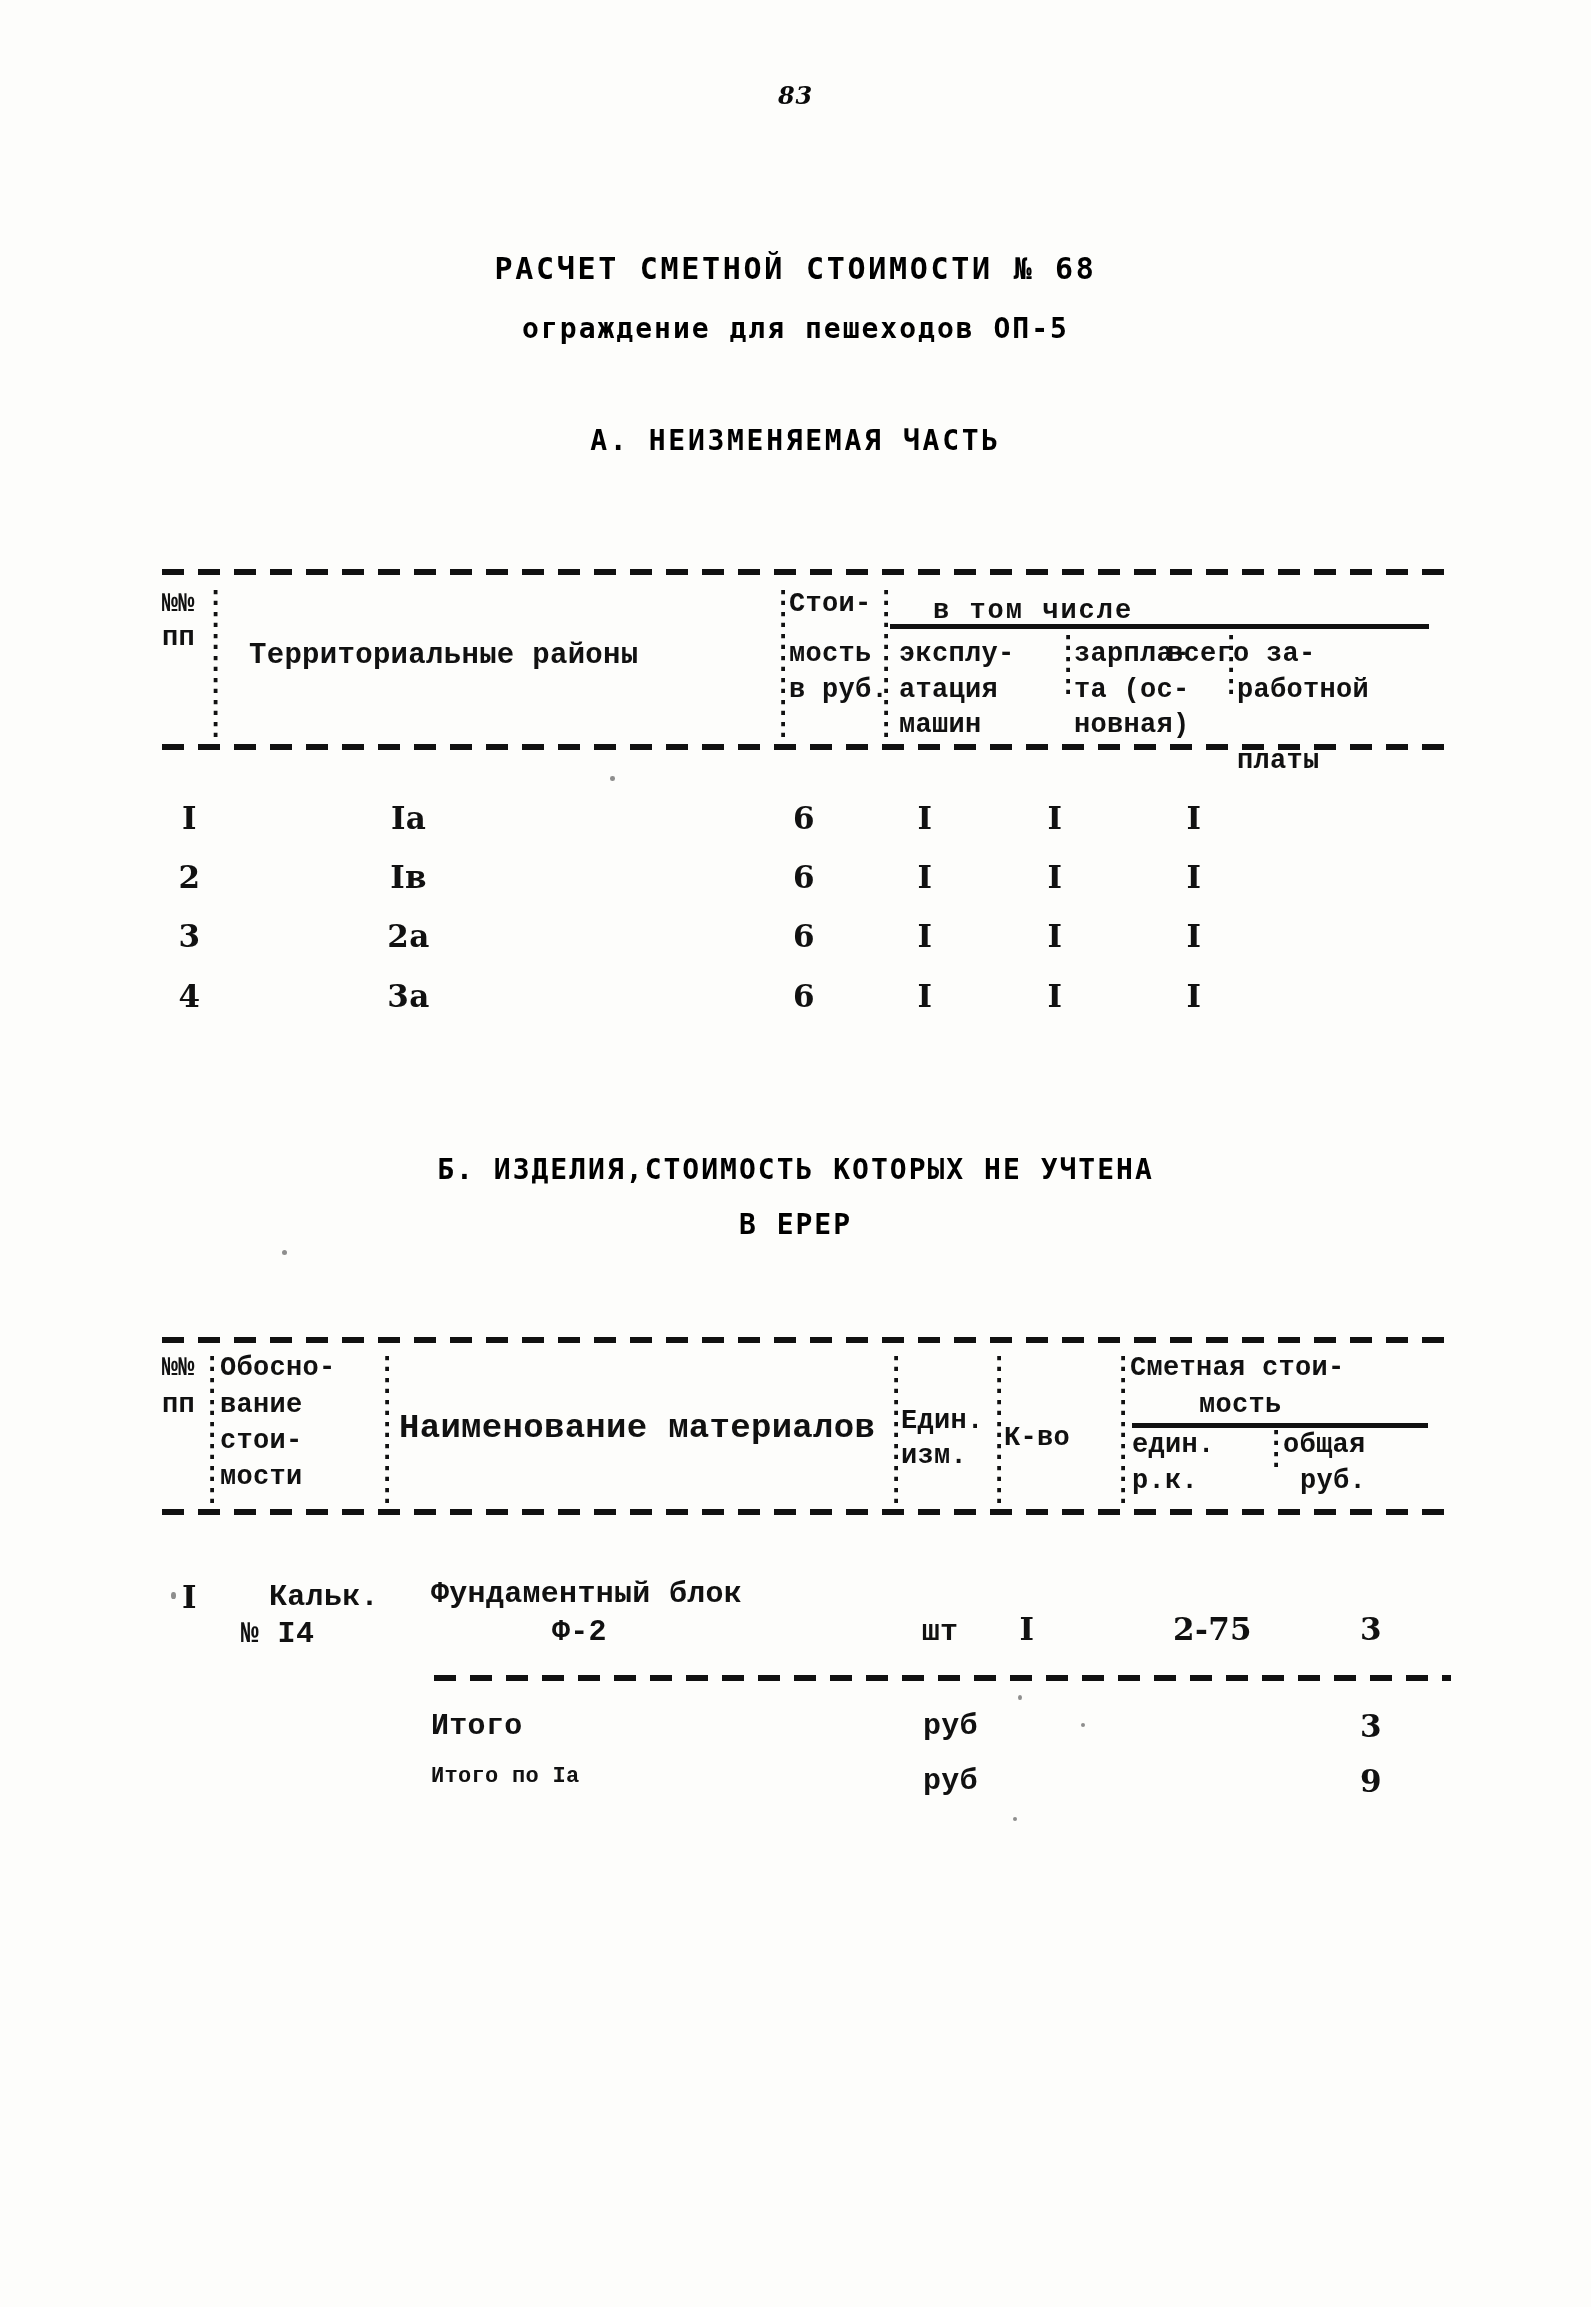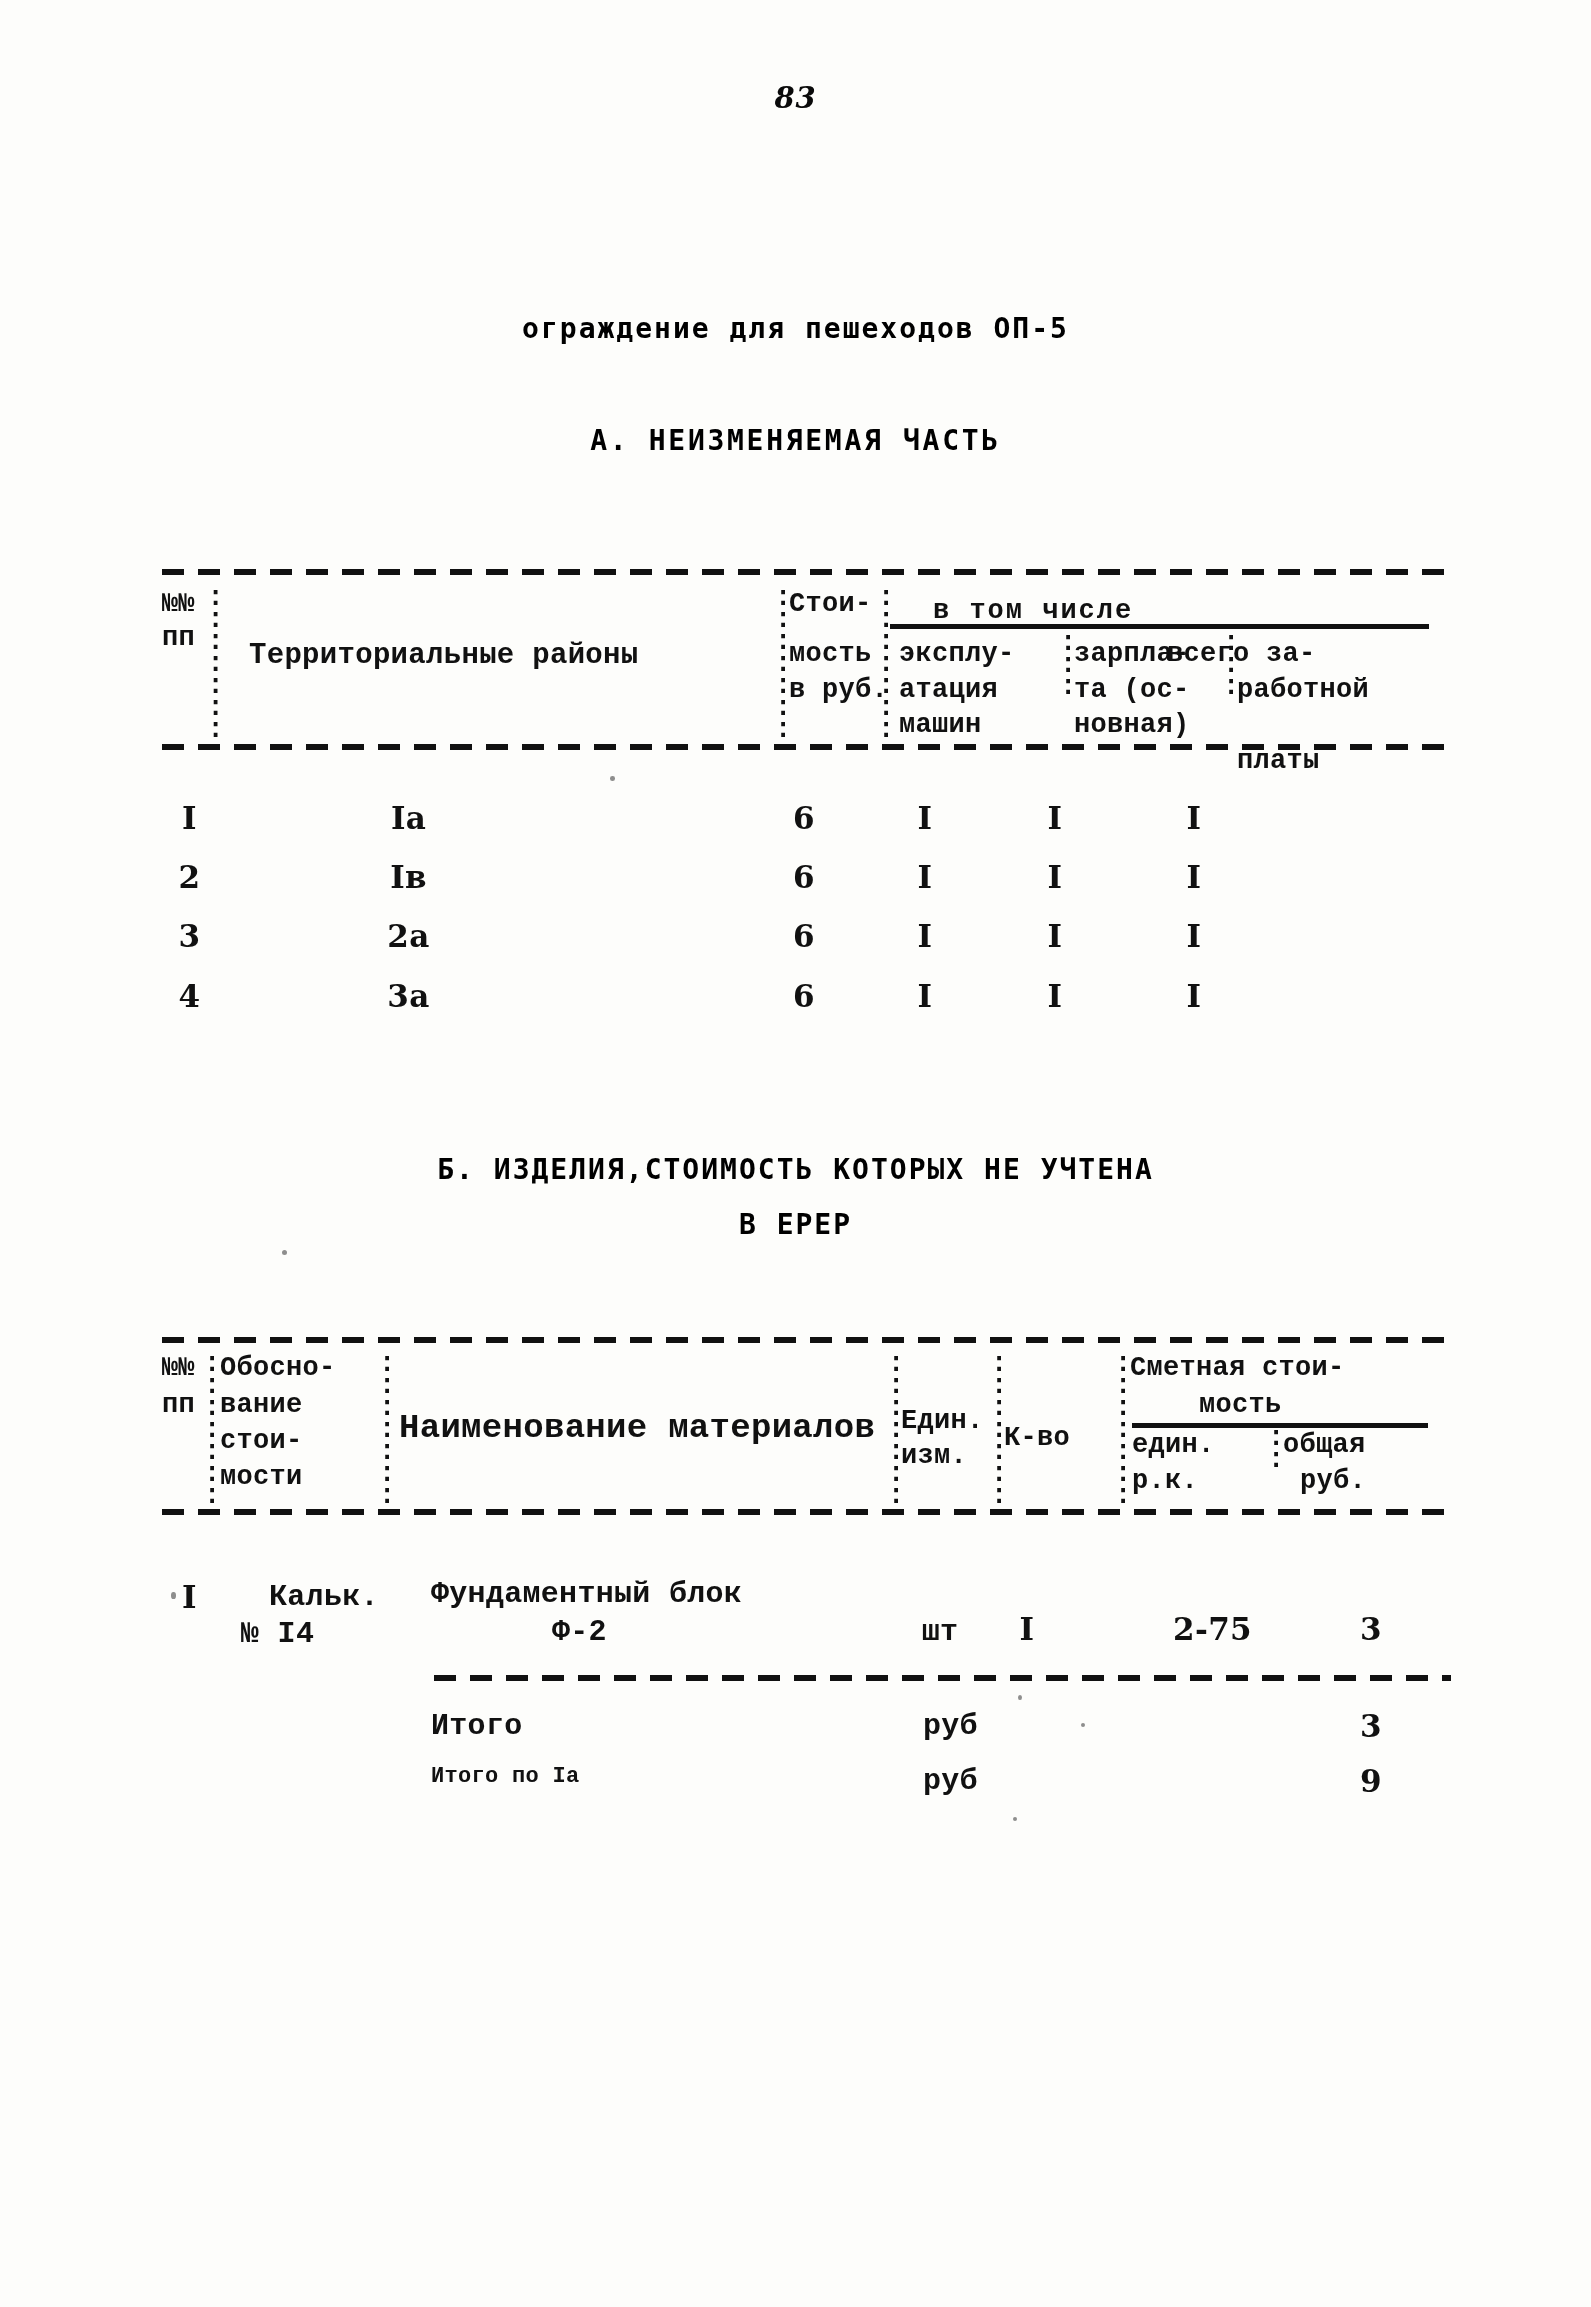--- a/index.html
+++ b/index.html
@@ -32,21 +32,21 @@
 
   
   #page-number {
     position: absolute;
     left: 0; right: 0;
     top: 81px;
     text-align: center;
     font-family: "DejaVu Serif", serif;
     font-style: italic;
     font-weight: 700;
-    font-size: 29px;
+    font-size: 24px;
     color: #0a0a0a;
     letter-spacing: 0.7px;
   }
 
   
   .title-main {
     position: absolute;
     left: 0; right: 0;
     text-align: center;
     font-family: "DejaVu Sans Mono", monospace;
@@ -120,20 +120,21 @@
     opacity: .55;
   }
 </style>
 </head>
 <body>
 
 <div id="page">
 
   <div id="page-number">83</div>
 
+  <div class="title-main" id="doc-title">РАСЧЕТ СМЕТНОЙ СТОИМОСТИ № 68</div>
   <div class="title-main" id="doc-subtitle">ограждение для пешеходов ОП-5</div>
 
   <div class="title-main" id="section-a-heading">А. НЕИЗМЕНЯЕМАЯ ЧАСТЬ</div>
 
   <div class="dash-rule" style="left:162px; top:569px; width:1292px;"></div>
 
   <div class="dash-rule" style="left:162px; top:744px; width:1292px;"></div>
 
   <div class="t hdr" style="left:162px; top:591px;">№№</div>
   <div class="t hdr" style="left:162px; top:625px;">пп</div>

